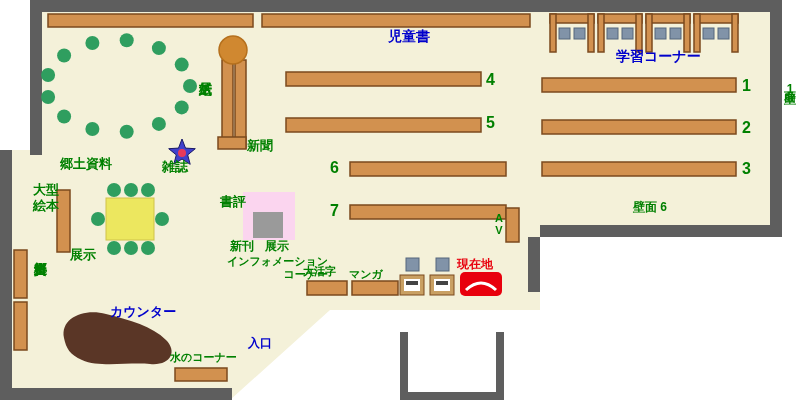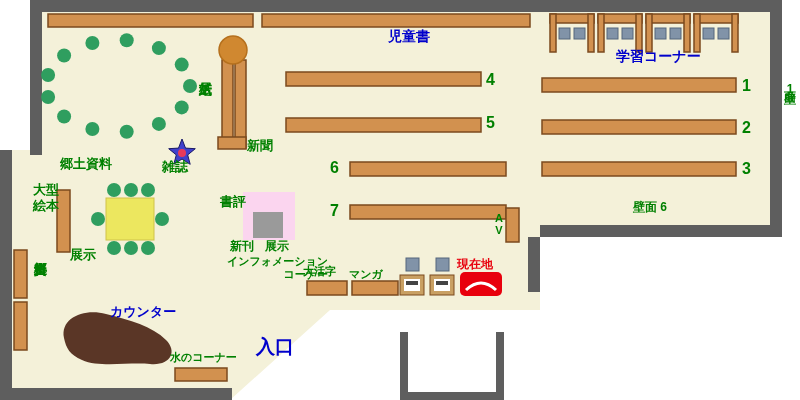--- a/index.html
+++ b/index.html
@@ -181,21 +181,21 @@
   <div class="lbl g" style="left:220px;top:194px;font-size:13px">書評</div>
   <div class="lbl g" style="left:230px;top:239px;font-size:12px">新刊</div>
   <div class="lbl g" style="left:265px;top:239px;font-size:12px">展示</div>
   <div class="lbl g c" style="left:210px;top:255px;font-size:11px;width:118px">インフォメーション
 コーナー</div>
   <div class="lbl g" style="left:303px;top:265px;font-size:11px">大活字</div>
   <div class="lbl g" style="left:349px;top:268px;font-size:11px">マンガ</div>
   <div class="lbl r" style="left:457px;top:257px;font-size:12px">現在地</div>
   <div class="lbl b" style="left:110px;top:304px;font-size:13px">カウンター</div>
   <div class="lbl g" style="left:170px;top:351px;font-size:11px">水のコーナー</div>
-  <div class="lbl b" style="left:256px;top:336px;font-size:19px">入口</div>
+  <div class="lbl b" style="left:248px;top:336px;font-size:12px">入口</div>
   <div class="lbl g vert" style="left:493px;top:212px;font-size:11px">AV</div>
   <div class="lbl g vert" style="left:784px;top:82px;font-size:12px">壁面1</div>
   <div class="lbl g" style="left:633px;top:200px;font-size:12px">壁面 6</div>
 
   <div class="lbl g n" style="left:486px;top:70px">4</div>
   <div class="lbl g n" style="left:486px;top:113px">5</div>
   <div class="lbl g n" style="left:330px;top:158px">6</div>
   <div class="lbl g n" style="left:330px;top:201px">7</div>
   <div class="lbl g n" style="left:742px;top:76px">1</div>
   <div class="lbl g n" style="left:742px;top:118px">2</div>

